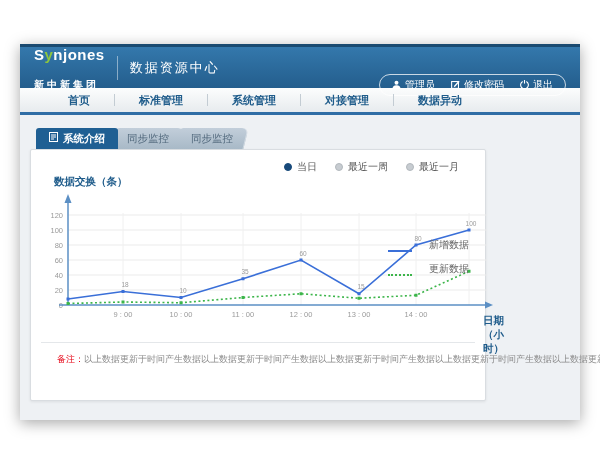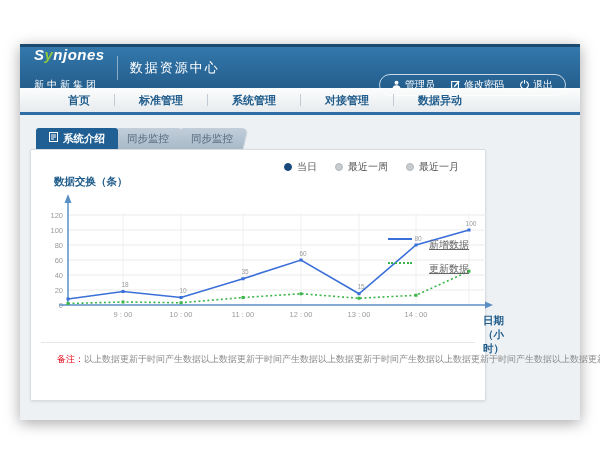--- a/index.html
+++ b/index.html
@@ -3,23 +3,23 @@
 <meta charset="utf-8">
 <style>
   * { margin:0; padding:0; box-sizing:border-box; }
   html,body { width:600px; height:450px; background:#ffffff; font-family:"Liberation Sans","DejaVu Sans",sans-serif; overflow:hidden; }
   .canvas { position:relative; width:600px; height:450px; background:#fff; }
   .app { position:absolute; left:20px; top:44px; width:560px; height:376px; background:#eef1f4; box-shadow:0 3px 14px rgba(0,0,0,.35); }
   .topstrip { height:3px; background:#1a4a70; }
   
   .header { height:41px; background:linear-gradient(180deg,#3478ac 0%,#2a6899 60%,#245e8d 100%); display:flex; align-items:center; padding:0 14px; }
   .logo { line-height:1; margin-top:1px; }
-  .logo-en { color:#fff; font-size:15px; font-weight:bold; font-style:italic; letter-spacing:.5px; }
+  .logo-en { color:#fff; font-size:15px; font-weight:bold; letter-spacing:.5px; }
   .logo-en .logo-y { color:#8dc63f; }
-  .logo-cn { color:#fff; font-size:10px; font-weight:normal; letter-spacing:3px; margin-top:18px; }
+  .logo-cn { color:#fff; font-size:10px; font-weight:bold; letter-spacing:3px; margin-top:18px; }
   .header-divider { width:1px; height:24px; background:rgba(255,255,255,.45); margin:0 12px; }
   .app-title { color:#fff; font-size:13px; letter-spacing:2px; }
   .user-group { margin-left:auto; display:flex; align-items:center; gap:16px; border:1px solid rgba(255,255,255,.75); border-radius:11px; padding:3px 12px;margin-top:34px; }
   .user-item { display:flex; align-items:center; gap:4px; color:#fff; font-size:10px; cursor:pointer; }
   .user-item svg { display:block; }
   
   .nav { height:27px; background:linear-gradient(180deg,#fcfdfd,#e7ebee); border-bottom:3px solid #2f6da5; display:flex; align-items:center; padding-left:24px; }
   .nav-item { font-size:11px; font-weight:bold; color:#1f5c8b; padding:0 24px; line-height:24px; cursor:pointer; white-space:nowrap; }
   .nav-sep { width:1px; height:12px; background:#c3ccd3; }
   
@@ -31,21 +31,21 @@
   
   .card { position:absolute; left:10px; top:105px; width:456px; height:252px; background:#fff; border:1px solid #d9dde1; border-radius:2px; box-shadow:0 1px 3px rgba(0,0,0,.08); }
   .radio-group { position:absolute; top:10px; right:26px; display:flex; align-items:center; gap:18px; }
   .radio-item { display:flex; align-items:center; gap:5px; font-size:10px; color:#555; cursor:pointer; }
   .radio-dot { width:8px; height:8px; border-radius:50%; background:#c7ccd1; border:1px solid #b2b8bd; }
   .radio-item.selected .radio-dot { background:#17497a; border-color:#17497a; }
   .ylabel { position:absolute; left:23px; top:25px; font-size:10.5px; font-weight:bold; color:#1f5c8b; }
   .chart-svg { position:absolute; left:20px; top:37px; }
   .xlabel { position:absolute; left:452px; top:164px; font-size:10.5px; font-weight:bold; color:#1f5c8b; }
   .legend { position:absolute; right:16px; top:88px; display:flex; flex-direction:column; gap:10px; }
-  .legend-item { display:flex; align-items:flex-start; gap:17px; font-size:10px; color:#666;text-decoration:underline; }
+  .legend-item { display:flex; align-items:flex-end; gap:17px; font-size:10px; color:#666; }
   .legend-swatch { width:24px; height:0; }
   .legend-swatch.solid { border-top:2px solid #3a6fd8; }
   .legend-swatch.dotted { border-top:2px dotted #3cb54a; }
   .note-divider { position:absolute; left:10px; right:10px; top:192px; border-top:1px solid #e4e7ea; }
   .note { position:absolute; left:26px; top:203px; font-size:9px; color:#8b8b8b; white-space:nowrap; }
   .note-prefix { color:#e60012; }
 </style>
 </head>
 <body>
 

